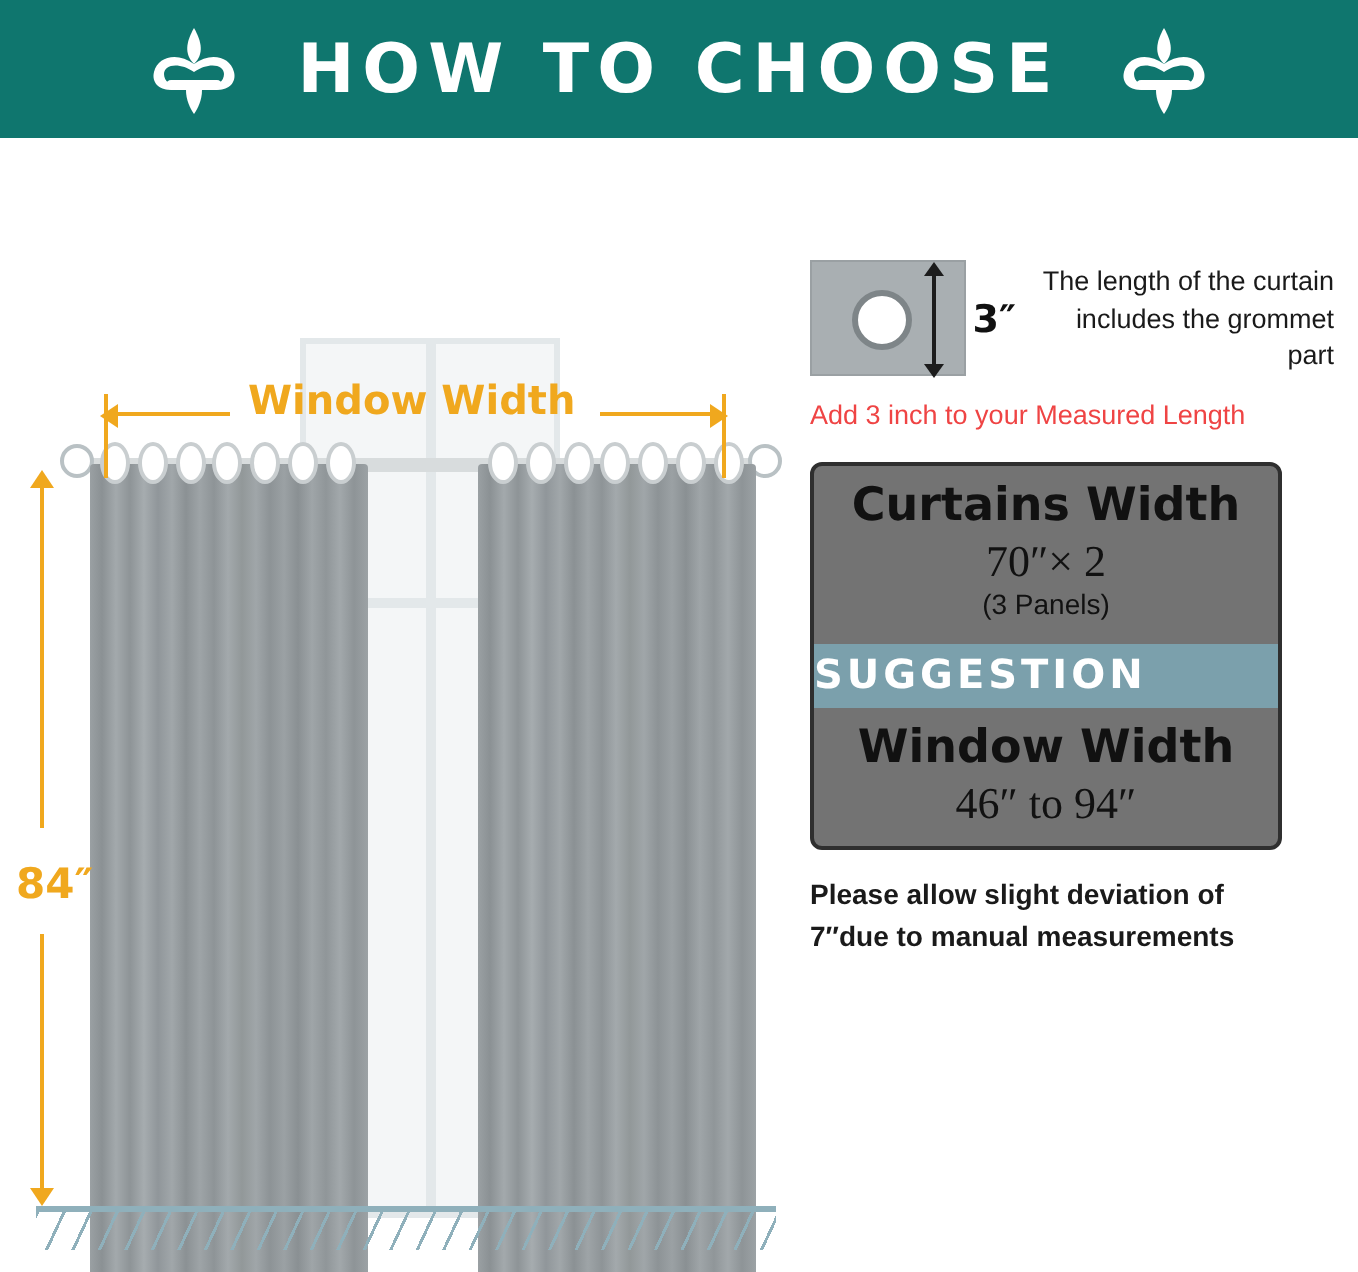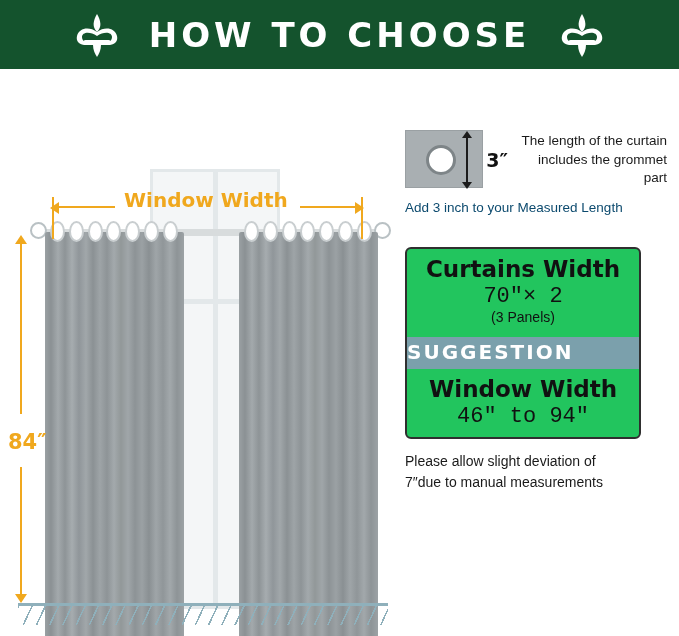--- a/index.html
+++ b/index.html
@@ -18,21 +18,21 @@
     overflow: hidden;
   }
 
   
   #header {
     position: absolute;
     left: 0;
     top: 0;
     width: 679px;
     height: 69px;
-    background: #14532d;
+    background: #0f766e;
     display: flex;
     align-items: center;
     justify-content: center;
     gap: 26px;
   }
   #header .title {
     color: #ffffff;
     font-size: 34px;
     font-weight: bold;
     letter-spacing: 4px;
@@ -280,46 +280,46 @@
     font-size: 13.5px;
     line-height: 1.38;
     color: #1a1a1a;
     padding-left: 30px;
     padding-top: 2px;
     text-align: right;
   }
   #add-inch-note {
     margin-top: 12px;
     font-size: 13.5px;
-    color: #0c4a6e;
+    color: #ef4444;
   }
 
   
   #suggestion-card {
-    margin-top: 32px;
+    margin-top: 16px;
     width: 232px;
     border: 2px solid #2f2f2f;
     border-radius: 6px;
     overflow: hidden;
-    background: #22c55e;
+    background: #737373;
   }
   #suggestion-card .cell {
     text-align: center;
     padding: 7px 4px 8px;
   }
   .c-title {
     font-size: 23px;
     font-weight: bold;
     color: #111;
     font-family: "DejaVu Sans", sans-serif;
   }
   .c-value {
     font-size: 22px;
     color: #111;
-    font-family: Liberation Mono, monospace;
+    font-family: Liberation Serif, serif;
     padding-top: 2px;
   }
   .c-sub {
     font-size: 14px;
     color: #111;
     padding-bottom: 4px;
   }
   .band {
     background: #7ba0ac;
     color: #ffffff;
@@ -329,20 +329,21 @@
     letter-spacing: 2px;
     padding: 3px 0 5px;
     font-family: "DejaVu Sans", sans-serif;
   }
   #deviation-note {
     margin-top: 12px;
     font-size: 14px;
     line-height: 1.5;
     color: #1a1a1a;
     width: 252px;
+    font-weight: bold;
   }
 </style>
 </head>
 <body>
 
 <div id="page">
 
   <div id="header">
     <span class="fleur">
       <svg width="52" height="46" viewBox="0 0 52 46">

